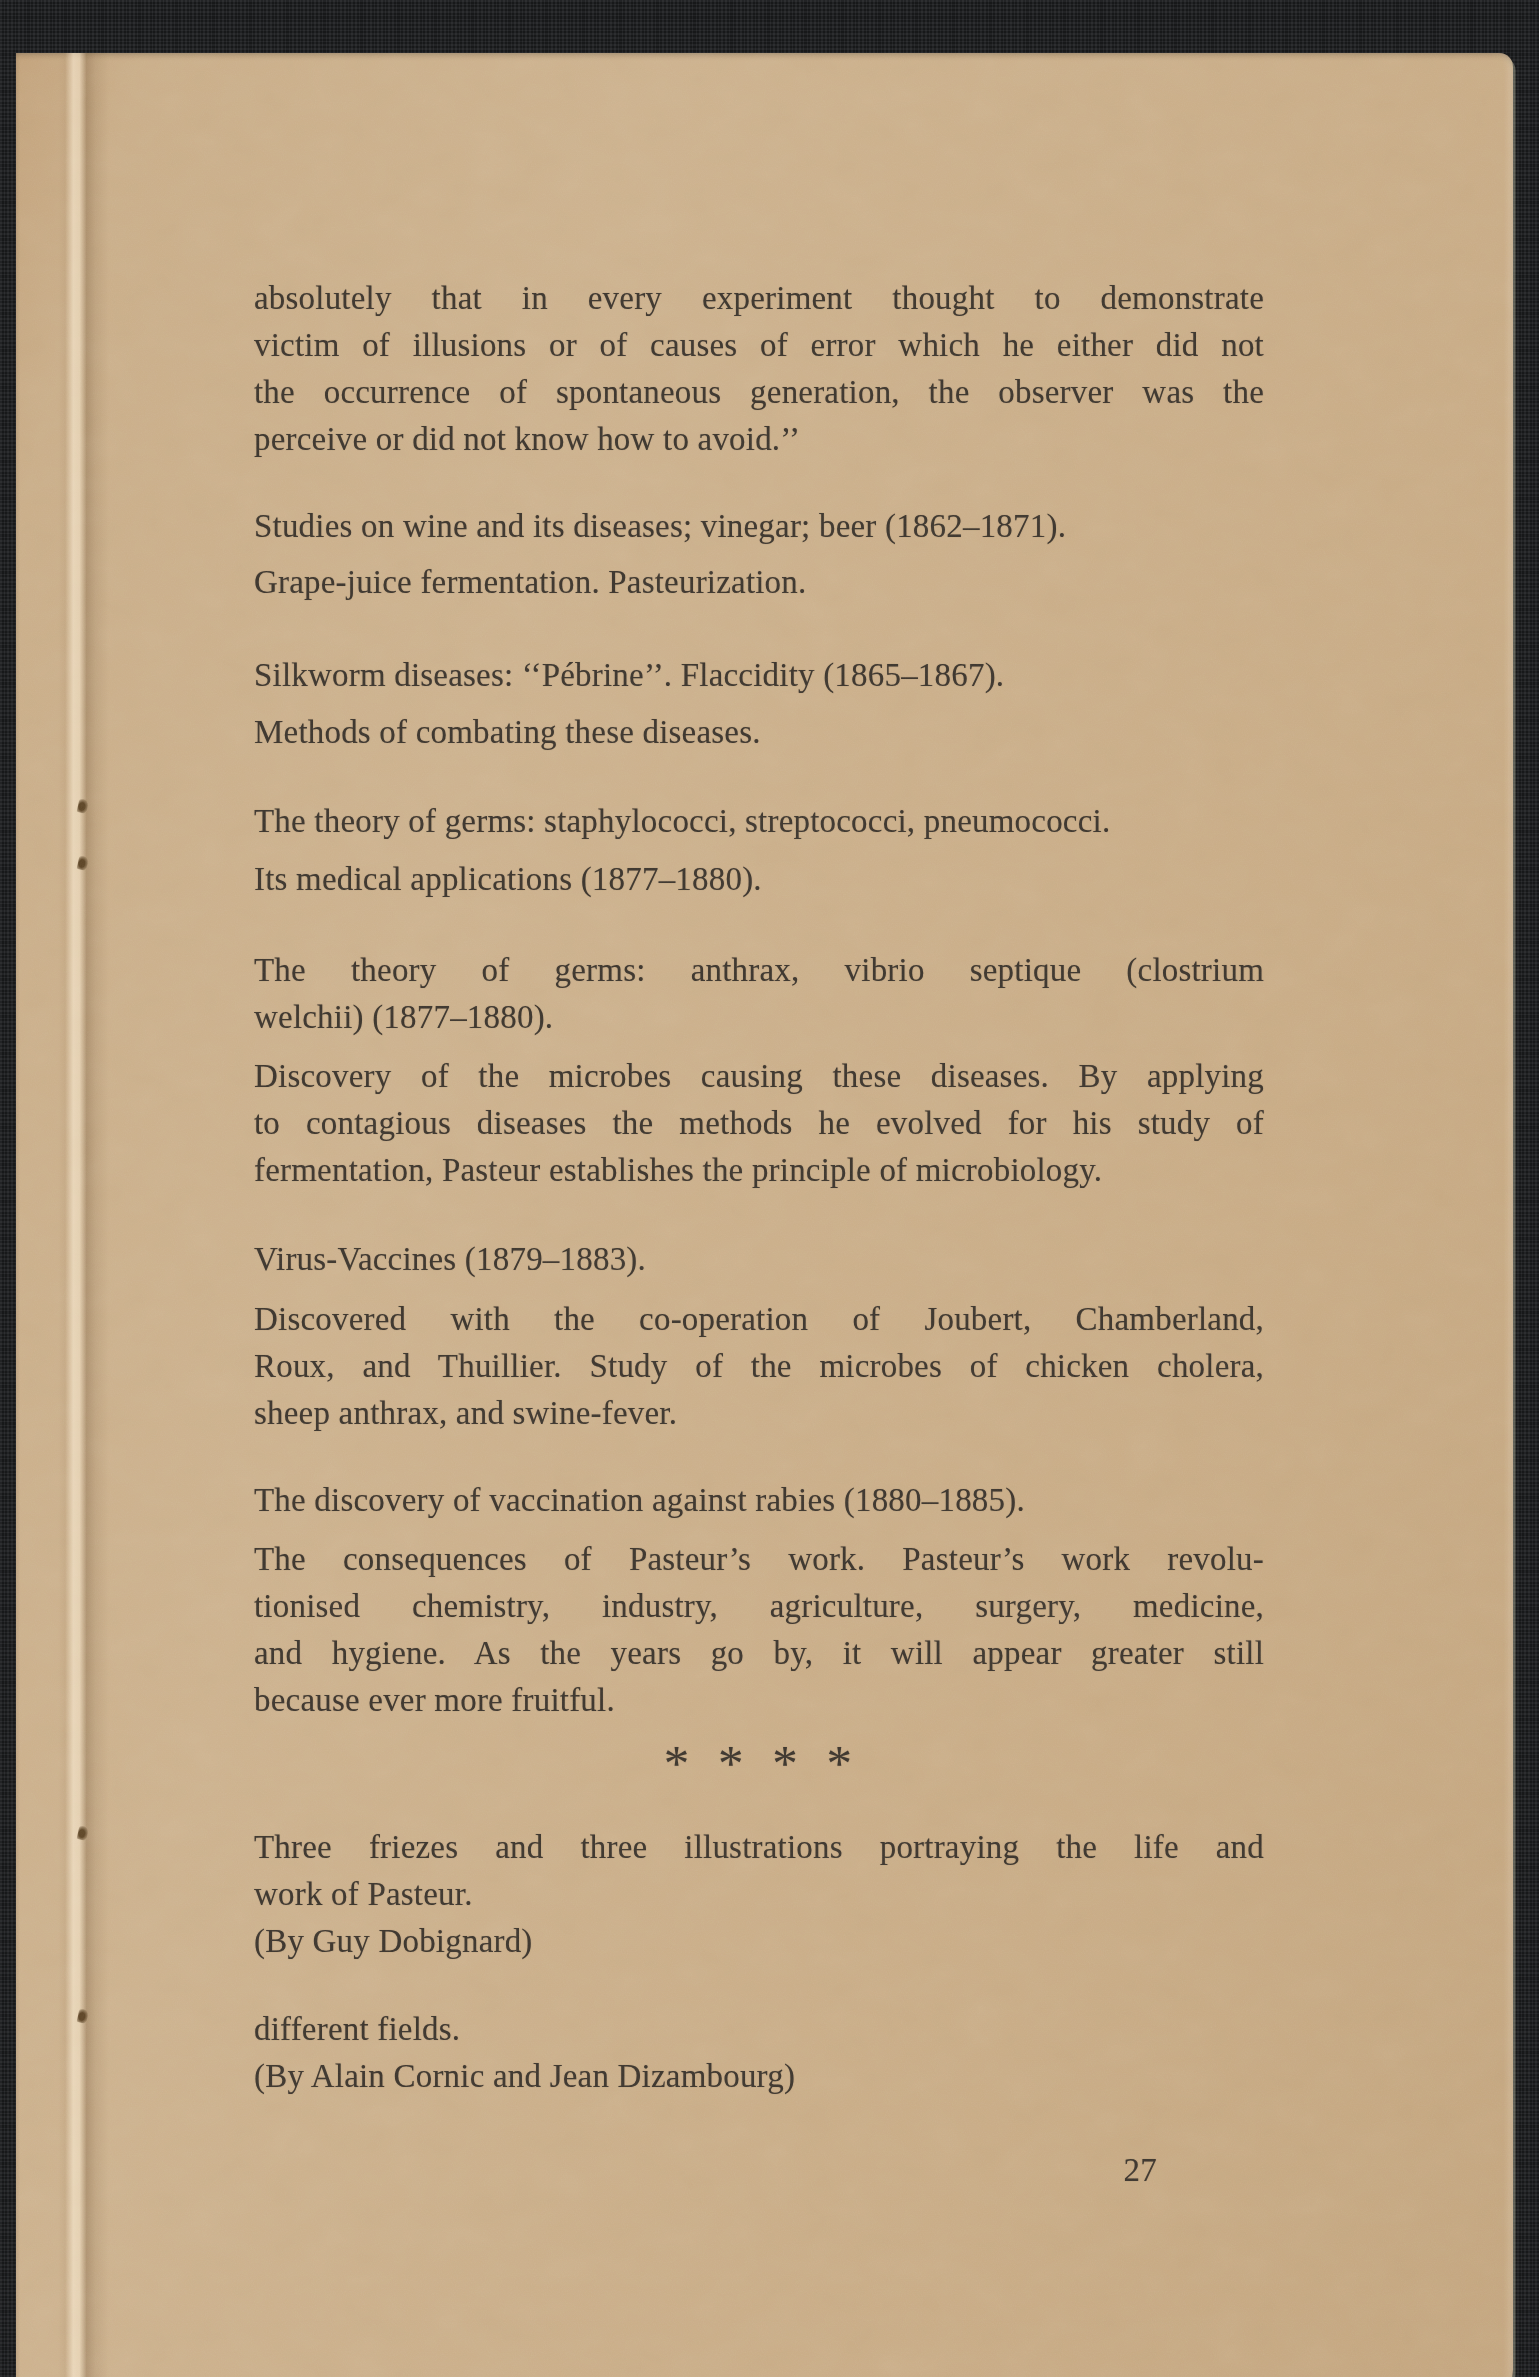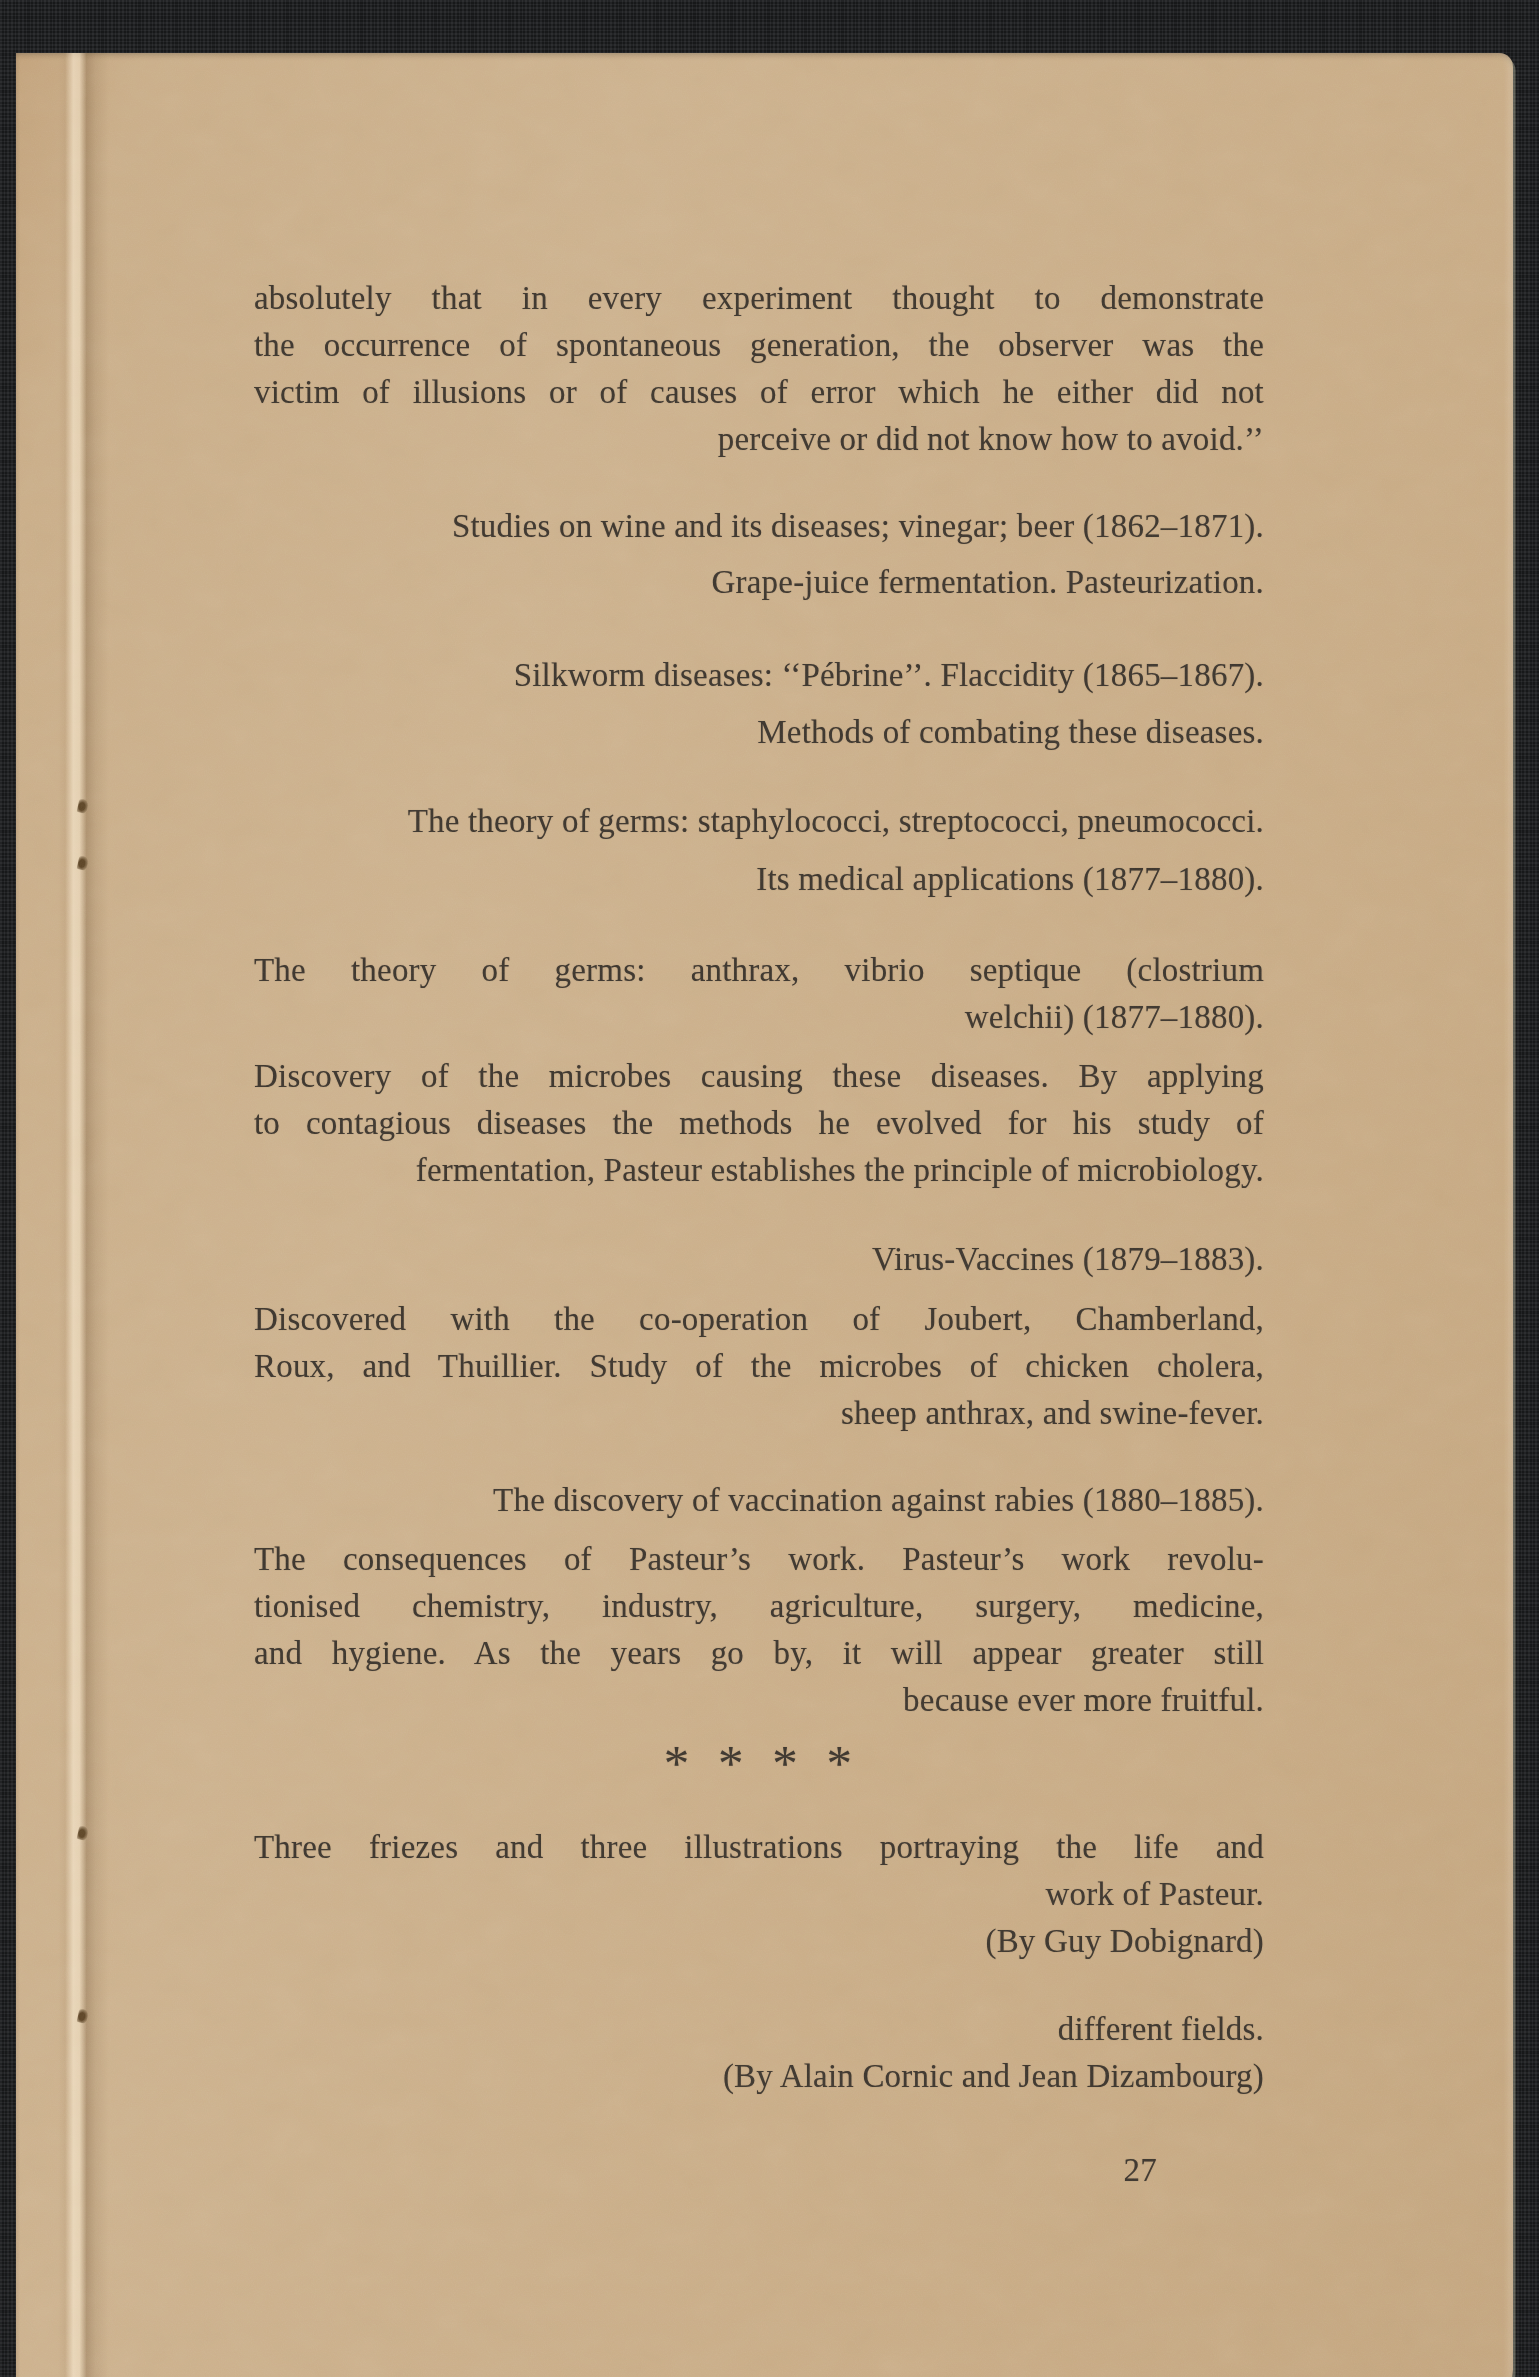--- a/index.html
+++ b/index.html
@@ -57,21 +57,21 @@
   .text-col {
     position: absolute;
     left: 238px; top: 222px;
     width: 1010px;
     color: var(--ink);
     font-size: 33px;
     line-height: 47px;
     letter-spacing: 0.2px;
     text-shadow: 0 0 1.1px rgba(62,53,43,0.35);
   }
-  .ln { white-space: nowrap; text-align: right; }
+  .ln { white-space: nowrap; }
   .just { text-align: justify; text-align-last: justify; }
   .it { }
   .cred-row { display: flex; justify-content: space-between; white-space: nowrap; flex-direction: column; }
   .asterisks {
     text-align: center;
     font-size: 51px;
     line-height: 47px;
     word-spacing: 11.8px;
     letter-spacing: 2.1px;
     position: relative;
@@ -90,22 +90,22 @@
   <div class="crease"></div>
   <div class="stitch" style="top:746px"></div>
   <div class="stitch" style="top:803px"></div>
   <div class="stitch" style="top:1773px"></div>
   <div class="stitch" style="top:1956px"></div>
 
   <main class="text-col">
 
     <section>
       <p class="ln just">absolutely that in every experiment thought to demonstrate</p>
+      <p class="ln just">victim of illusions or of causes of error which he either did not</p>
       <p class="ln just">the occurrence of spontaneous generation, the observer was the</p>
-      <p class="ln just">victim of illusions or of causes of error which he either did not</p>
       <p class="ln">perceive or did not know how to avoid.’’</p>
     </section>
 
     <section style="margin-top:40px">
       <p class="ln">Studies on wine and its diseases; vinegar; beer (1862–1871).</p>
       <p class="ln" style="margin-top:9px">Grape-juice fermentation. Pasteurization.</p>
     </section>
 
     <section style="margin-top:46px">
       <p class="ln">Silkworm diseases: ‘‘Pébrine’’. Flaccidity (1865–1867).</p>

